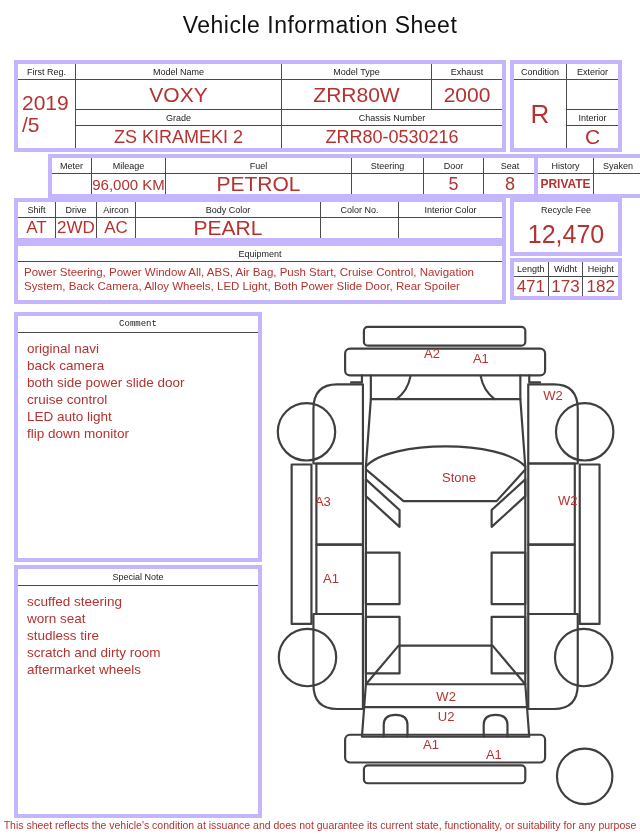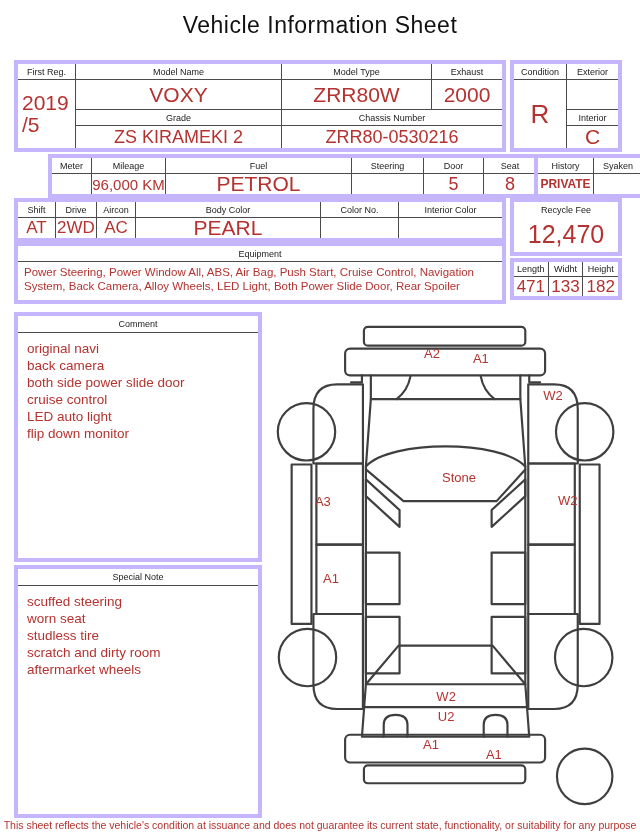--- a/index.html
+++ b/index.html
@@ -130,26 +130,26 @@
   <div class="box col" style="left:14px;top:242px;width:492px;height:62px;">
     <div class="hrow hdr bB">Equipment</div>
     <div class="equip-body">Power Steering, Power Window All, ABS, Air Bag, Push Start, Cruise Control, Navigation System, Back Camera, Alloy Wheels, LED Light, Both Power Slide Door, Rear Spoiler</div>
   </div>
 
   <div class="box grid" style="left:510px;top:258px;width:112px;height:42px;grid-template-columns:1fr 1fr 1fr;grid-template-rows:15px 1fr;">
     <div class="cell hdr bR bB">Length</div>
     <div class="cell hdr bR bB">Widht</div>
     <div class="cell hdr bB">Height</div>
     <div class="cell val fs17 bR">471</div>
-    <div class="cell val fs17 bR">133</div>
+    <div class="cell val fs17 bR">173</div>
     <div class="cell val fs17">182</div>
   </div>
 
   <div class="box col" style="left:14px;top:312px;width:248px;height:250px;">
-    <div class="hrow hdr bB" style="height:16px;">Comment</div>
+    <div class="hrow hdr bB" style="height:16px;font-family:Liberation Mono, monospace;">Comment</div>
     <div class="note-body">
         <div class="note-line">original navi</div>
         <div class="note-line">back camera</div>
         <div class="note-line">both side power slide door</div>
         <div class="note-line">cruise control</div>
         <div class="note-line">LED auto light</div>
         <div class="note-line">flip down monitor</div>
       </div>
   </div>
 

